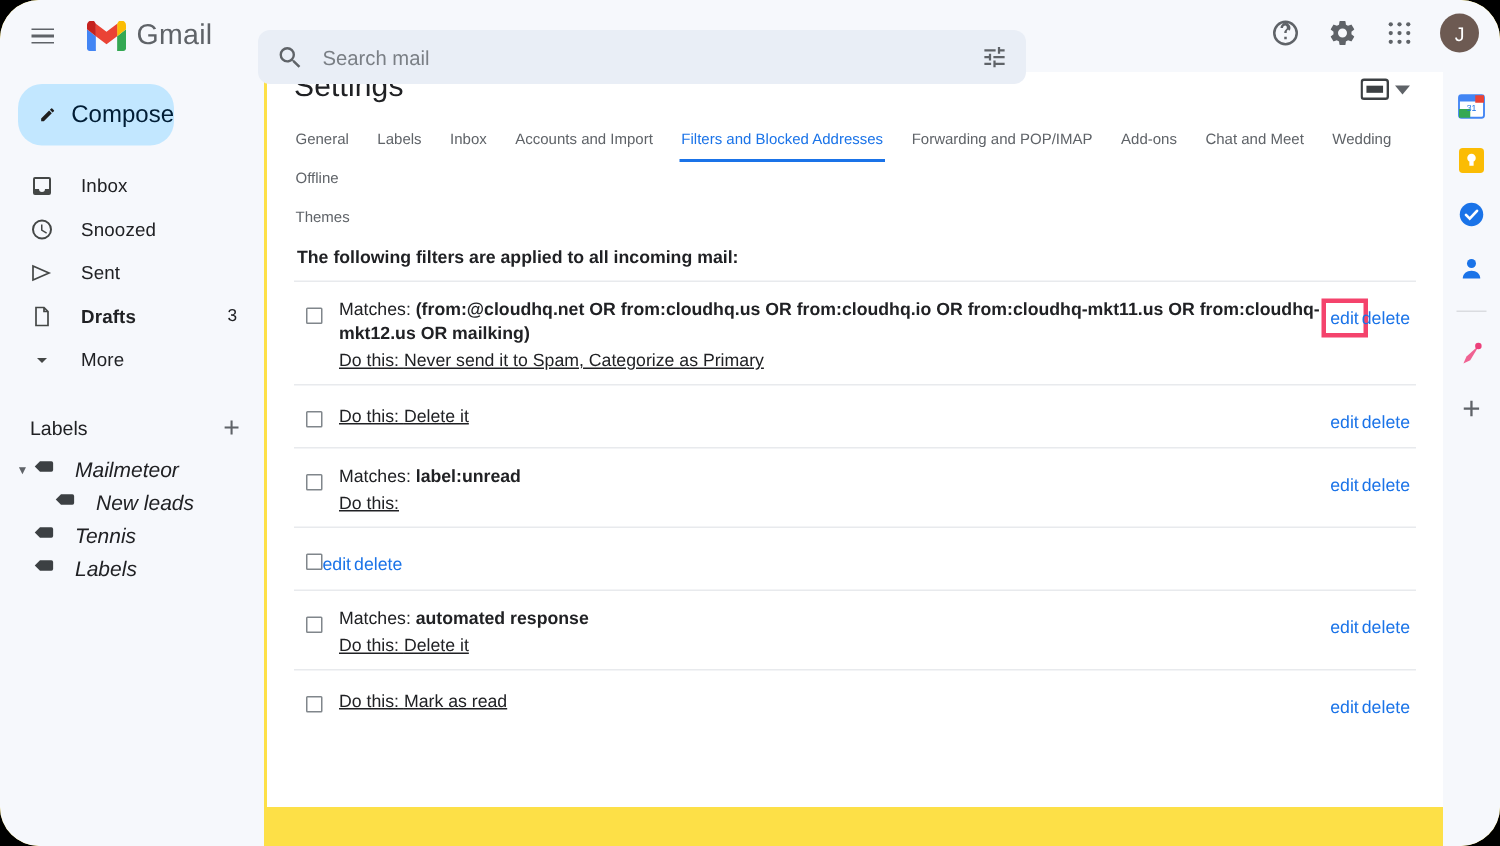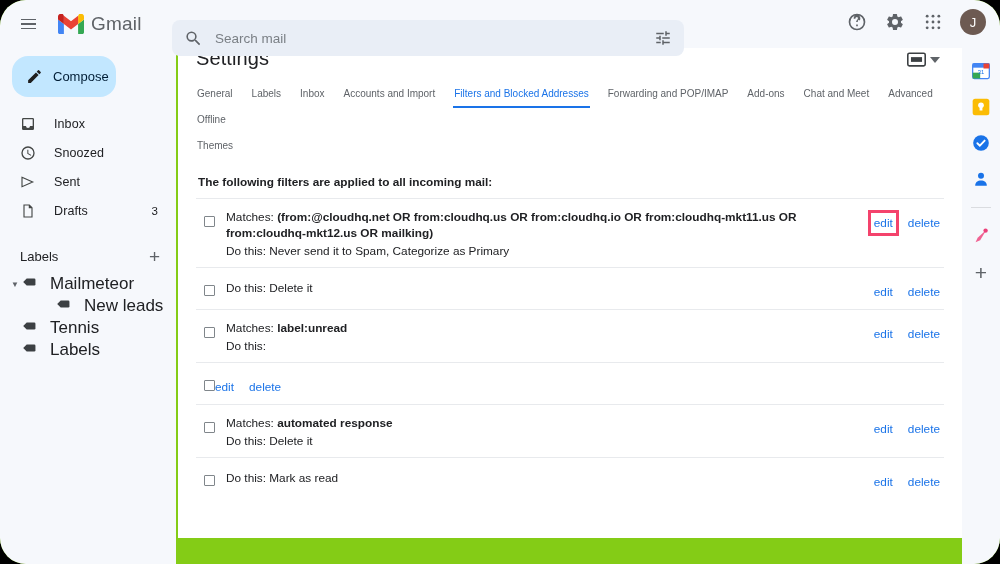--- a/index.html
+++ b/index.html
@@ -6,21 +6,21 @@
   html, body {
     margin: 0; padding: 0;
     width: 1000px; height: 564px;
     overflow: hidden;
     font-family: "Liberation Sans", sans-serif;
     background: #000;
   }
   #app {
     position: relative;
     width: 1000px; height: 564px;
-    background: #84cc16;
+    background: #fde047;
     border-radius: 26px;
     overflow: hidden;
   }
 
   
   .topbar {
     position: absolute; top: 0; left: 0;
     width: 1000px; height: 48px;
     display: flex; align-items: center;
     background: #f6f8fc;
@@ -76,52 +76,52 @@
     background: #f6f8fc; padding-top: 4px;
     z-index: 3;
   }
   .compose {
     display: flex; align-items: center;
     width: 104px; height: 41px;
     margin: 4px 0 12px 12px;
     background: #c2e7ff; border-radius: 16px;
     cursor: pointer; padding-left: 14px;
   }
-  .compose-label { font-size: 13px; color: #001d35; margin-left: 10px; }
+  .compose-label { font-size: 16px; color: #001d35; margin-left: 10px; }
   .navitem {
     display: flex; align-items: center;
     height: 29px; padding-left: 20px;
     border-radius: 0 16px 16px 0; cursor: pointer;
     position: relative;
   }
   .navitem .ni-ico { width: 17px; flex: 0 0 17px; display:flex; align-items:center; }
   .navitem .ni-label {
     font-size: 12.5px; color: #202124; margin-left: 17px;
     letter-spacing: .1px;
   }
-  .navitem.bold .ni-label { font-weight: normal; }
+  .navitem.bold .ni-label { font-weight: bold; }
   .navitem .ni-count {
     position: absolute; right: 18px; font-size: 11.5px; color: #202124;
   }
   .labels-head {
     display: flex; align-items: center; justify-content: space-between;
     padding: 0 16px 0 20px; height: 34px; margin-top: 14px;
   }
   .labels-head .lh-title { font-size: 13px; color: #202124; }
   .labels-head .lh-plus { font-size: 19px; color: #5f6368; cursor: pointer; line-height: 1; }
   .labelitem {
     display: flex; align-items: center; height: 22px;
     padding-left: 10px; cursor: pointer; position: relative;
   }
   .labelitem .caret {
     width: 10px; flex: 0 0 10px; font-size: 8px; color: #5f6368; text-align: center;
   }
   .labelitem .tag { width: 15px; flex: 0 0 15px; margin-left: 2px; }
-  .labelitem .lbl { font-size: 17px; color: #202124; margin-left: 13px; }
-  .labelitem.nested { padding-left: 54px; }
+  .labelitem .lbl { font-size: 14px; color: #202124; margin-left: 13px; font-style: italic; }
+  .labelitem.nested { padding-left: 34px; }
   .labelitem.nested .lbl { margin-left: 13px; }
 
   
   .panel {
     position: absolute; left: 178px; top: 30px;
     width: 784px; height: 508px;
     background: #fff;
     border-radius: 16px 16px 0 0;
     overflow: hidden;
   }
@@ -143,43 +143,43 @@
     display: flex; flex-wrap: wrap; align-items: flex-start;
     column-gap: 17px; row-gap: 0;
   }
   .tab {
     font-size: 10px; color: #5f6368; padding: 6px 1px 7px 1px;
     cursor: pointer; white-space: nowrap;
     border-bottom: 2px solid transparent;
   }
   .tab.active { color: #1a73e8; border-bottom-color: #1a73e8; }
 
-  .content { padding: 0 18px 0 18px; margin-top: 11px; }
+  .content { padding: 0 18px 0 18px; }
   .section-head {
     font-size: 11.8px; color: #202124; font-weight: bold;
     padding: 4px 0 9px 2px;
   }
 
   .filter-row {
     display: flex; align-items: flex-start;
     border-top: 1px solid #e8eaed;
     padding: 9px 0 8px 0; position: relative;
     min-height: 42px;
   }
   .fcheck {
     width: 11px; height: 11px; flex: 0 0 11px;
     border: 1px solid #80868b; border-radius: 1px;
     margin: 8px 0 0 8px; cursor: pointer; background: #fff;
   }
   .ftext { margin-left: 11px; flex: 1; padding-top: 1px; }
   .fmatch { font-size: 11.8px; color: #202124; line-height: 16px; }
   .fmatch b { font-weight: bold; }
-  .fdo { font-size: 11.8px; color: #202124; line-height: 16px; margin-top: 2px; }
+  .fdo { font-size: 11.8px; color: #202124; line-height: 16px; margin-top: 2px; text-decoration: underline; }
   .factions {
-    display: flex; align-items: center; gap: 15px;
+    display: flex; align-items: center; gap: 2px;
     margin-top: 8px; margin-right: 4px;
   }
   .flink { font-size: 11.8px; color: #1a73e8; cursor: pointer; }
   .flink.boxed {
     outline: 3px solid #f4436c; outline-offset: 3px;
   }
 
   
   .vscroll {
     position: absolute; right: 0; top: 124px;
@@ -307,20 +307,29 @@
       </div>
       <div class="navitem bold">
         <span class="ni-ico">
           <svg width="16" height="16" viewBox="0 0 24 24">
               <path fill="none" stroke="#444746" stroke-width="1.7" d="M14 3H6v18h12V7l-4-4zm0 0v4h4"></path>
             </svg>
         </span>
         <span class="ni-label">Drafts</span>
         <span class="ni-count">3</span>
       </div>
+      <div class="navitem">
+        <span class="ni-ico">
+          <svg width="16" height="16" viewBox="0 0 24 24">
+              <path fill="#444746" d="M7 10l5 5 5-5z"></path>
+            </svg>
+        </span>
+        <span class="ni-label">More</span>
+        <span class="ni-count"></span>
+      </div>
     </div>
 
     <div class="labels-head">
       <span class="lh-title">Labels</span>
       <span class="lh-plus">+</span>
     </div>
 
     <div>
       <div class="labelitem">
         <span class="caret">▼</span>
@@ -373,21 +382,21 @@
 
     <div class="tabs">
       <div class="tab">General</div>
       <div class="tab">Labels</div>
       <div class="tab">Inbox</div>
       <div class="tab">Accounts and Import</div>
       <div class="tab active">Filters and Blocked Addresses</div>
       <div class="tab">Forwarding and POP/IMAP</div>
       <div class="tab">Add-ons</div>
       <div class="tab">Chat and Meet</div>
-      <div class="tab">Advanced</div>
+      <div class="tab">Wedding</div>
       <div class="tab">Offline</div>
       <div style="flex-basis:100%;height:0"></div>
       <div class="tab">Themes</div>
     </div>
 
     <div class="content">
       <div class="section-head">The following filters are applied to all incoming mail:</div>
 
       <div class="filter-row">
         <div class="fcheck"></div>

